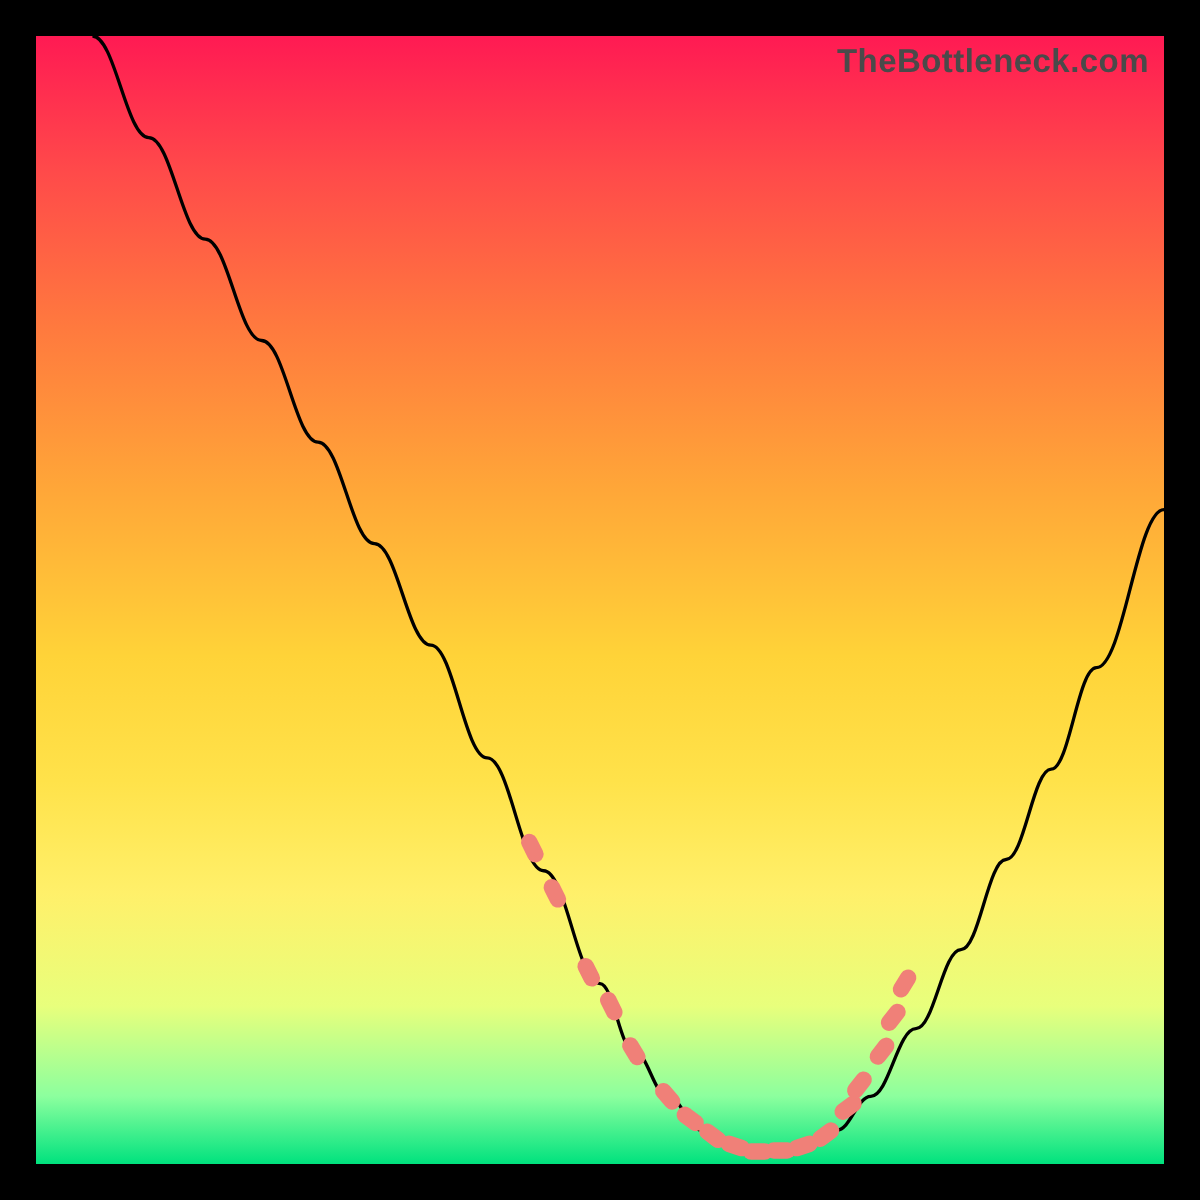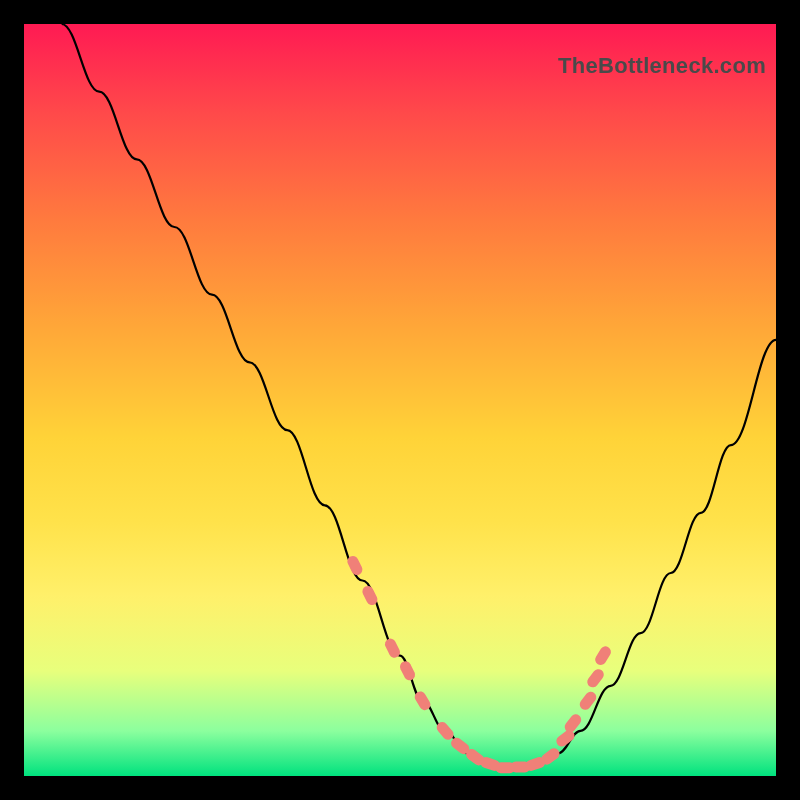--- a/index.html
+++ b/index.html
@@ -41,21 +41,20 @@
   }
   .watermark {
     position: absolute;
     top: 4px;
     right: 10px;
     color: #4a4a4a;
     font-size: 22px;
     font-weight: 600;
     letter-spacing: 0.3px;
     user-select: none;
-    margin-top: 25px;
   }
   svg.curve {
     position: absolute;
     left: 0;
     top: 0;
     width: 752px;
     height: 752px;
     overflow: visible;
   }
 </style>

